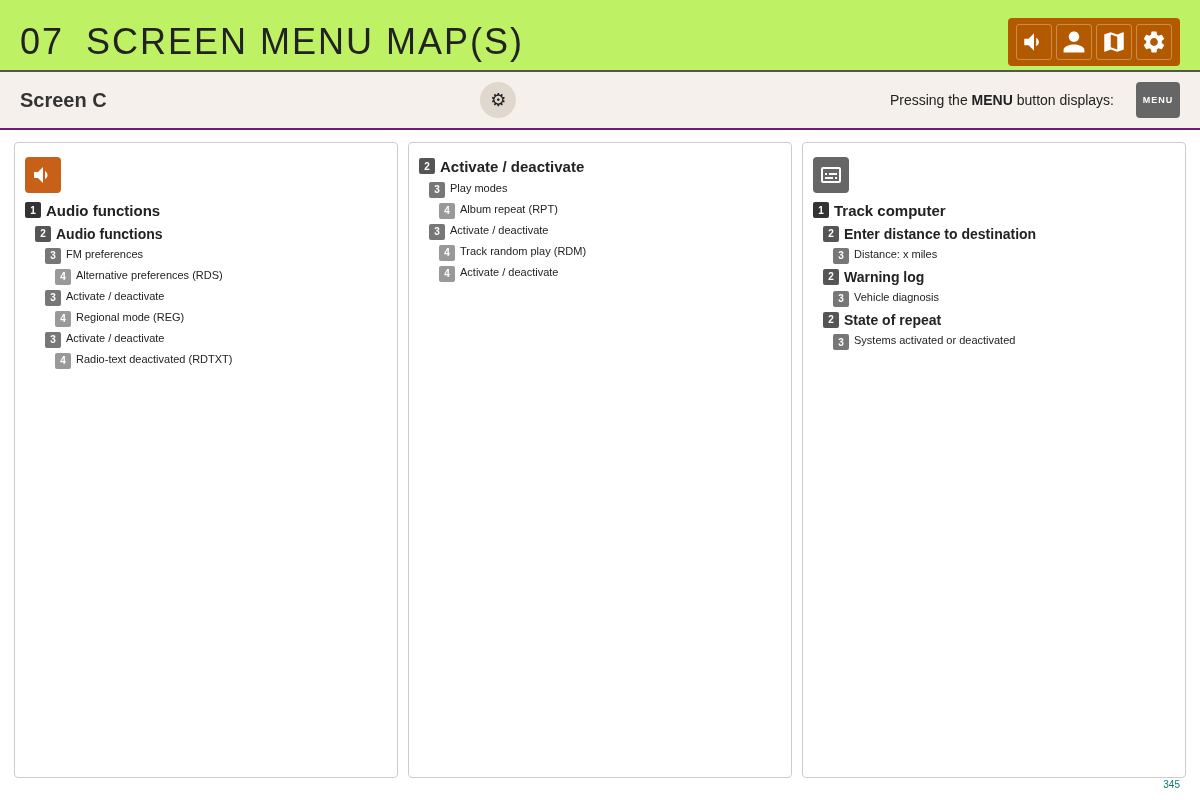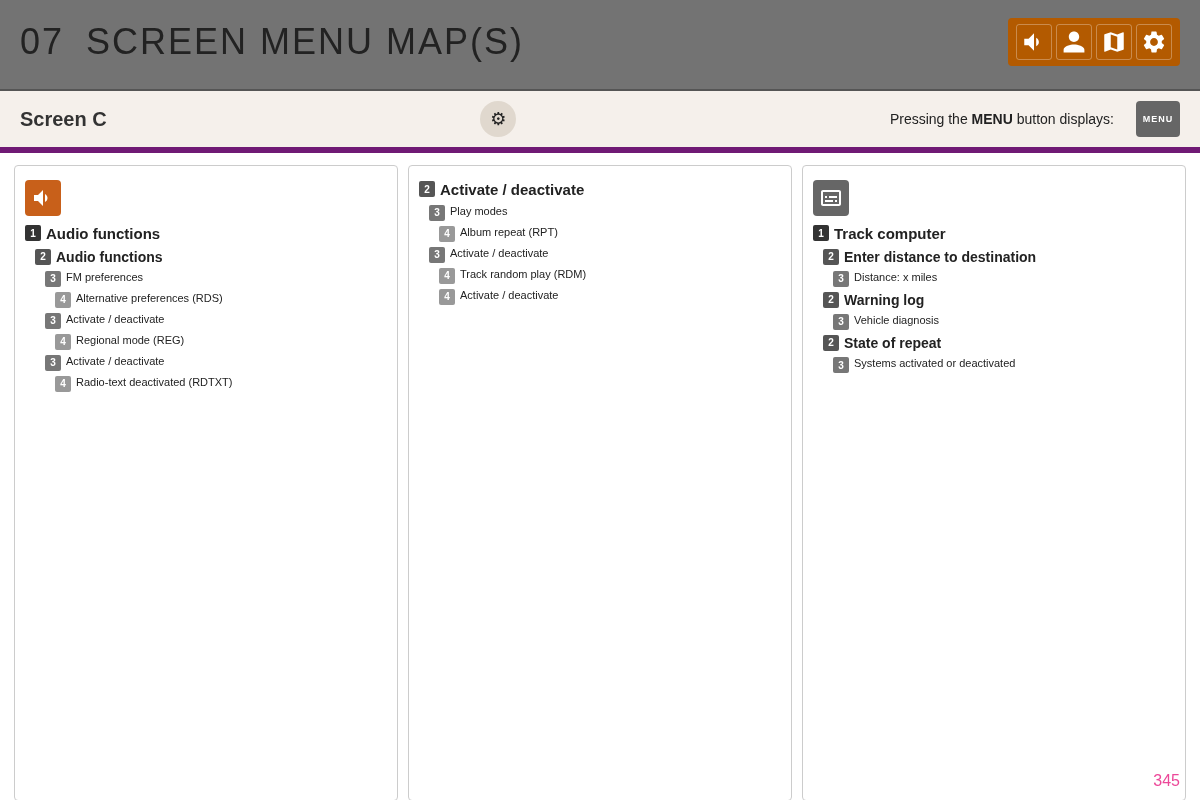--- a/index.html
+++ b/index.html
@@ -7,22 +7,22 @@
       font-family: Arial, sans-serif;
       background: #fff;
       width: 1200px;
       height: 800px;
       overflow: hidden;
       font-size: 13px;
       color: #222;
     }
 
     .page-header {
-      background: #737373;
-      padding: 18px 20px 23px 20px;
+      background: #bef264;
+      padding: 18px 20px 4px 20px;
       border-bottom: 2px solid #555;
       display: flex;
       align-items: center;
       justify-content: space-between;
     }
 
     .chapter-title {
       font-size: 36px;
       font-weight: 900;
       letter-spacing: 2px;
@@ -56,21 +56,21 @@
       width: 26px;
       height: 26px;
       fill: #fff;
     }
 
     .screen-label-row {
       display: flex;
       align-items: center;
       padding: 10px 20px;
       background: #f5f0eb;
-      border-bottom: 6px solid #701a75;
+      border-bottom: 2px solid #701a75;
     }
 
     .screen-label {
       font-size: 20px;
       font-weight: 700;
       color: #333;
       flex: 0 0 auto;
     }
 
     .screen-label-mid {
@@ -198,22 +198,22 @@
 
     .indent-1 { margin-left: 0; }
     .indent-2 { margin-left: 10px; }
     .indent-3 { margin-left: 20px; }
     .indent-4 { margin-left: 30px; }
 
     .page-number {
       position: absolute;
       bottom: 10px;
       right: 20px;
-      font-size: 16px;
-      color: #ec4899;
+      font-size: 10px;
+      color: #0f766e;
     }
   </style>
 </head>
 <body>
 
 <div class="page-header">
   <div class="chapter-title">
     <span>07</span>
     <span>SCREEN MENU MAP(S)</span>
   </div>

